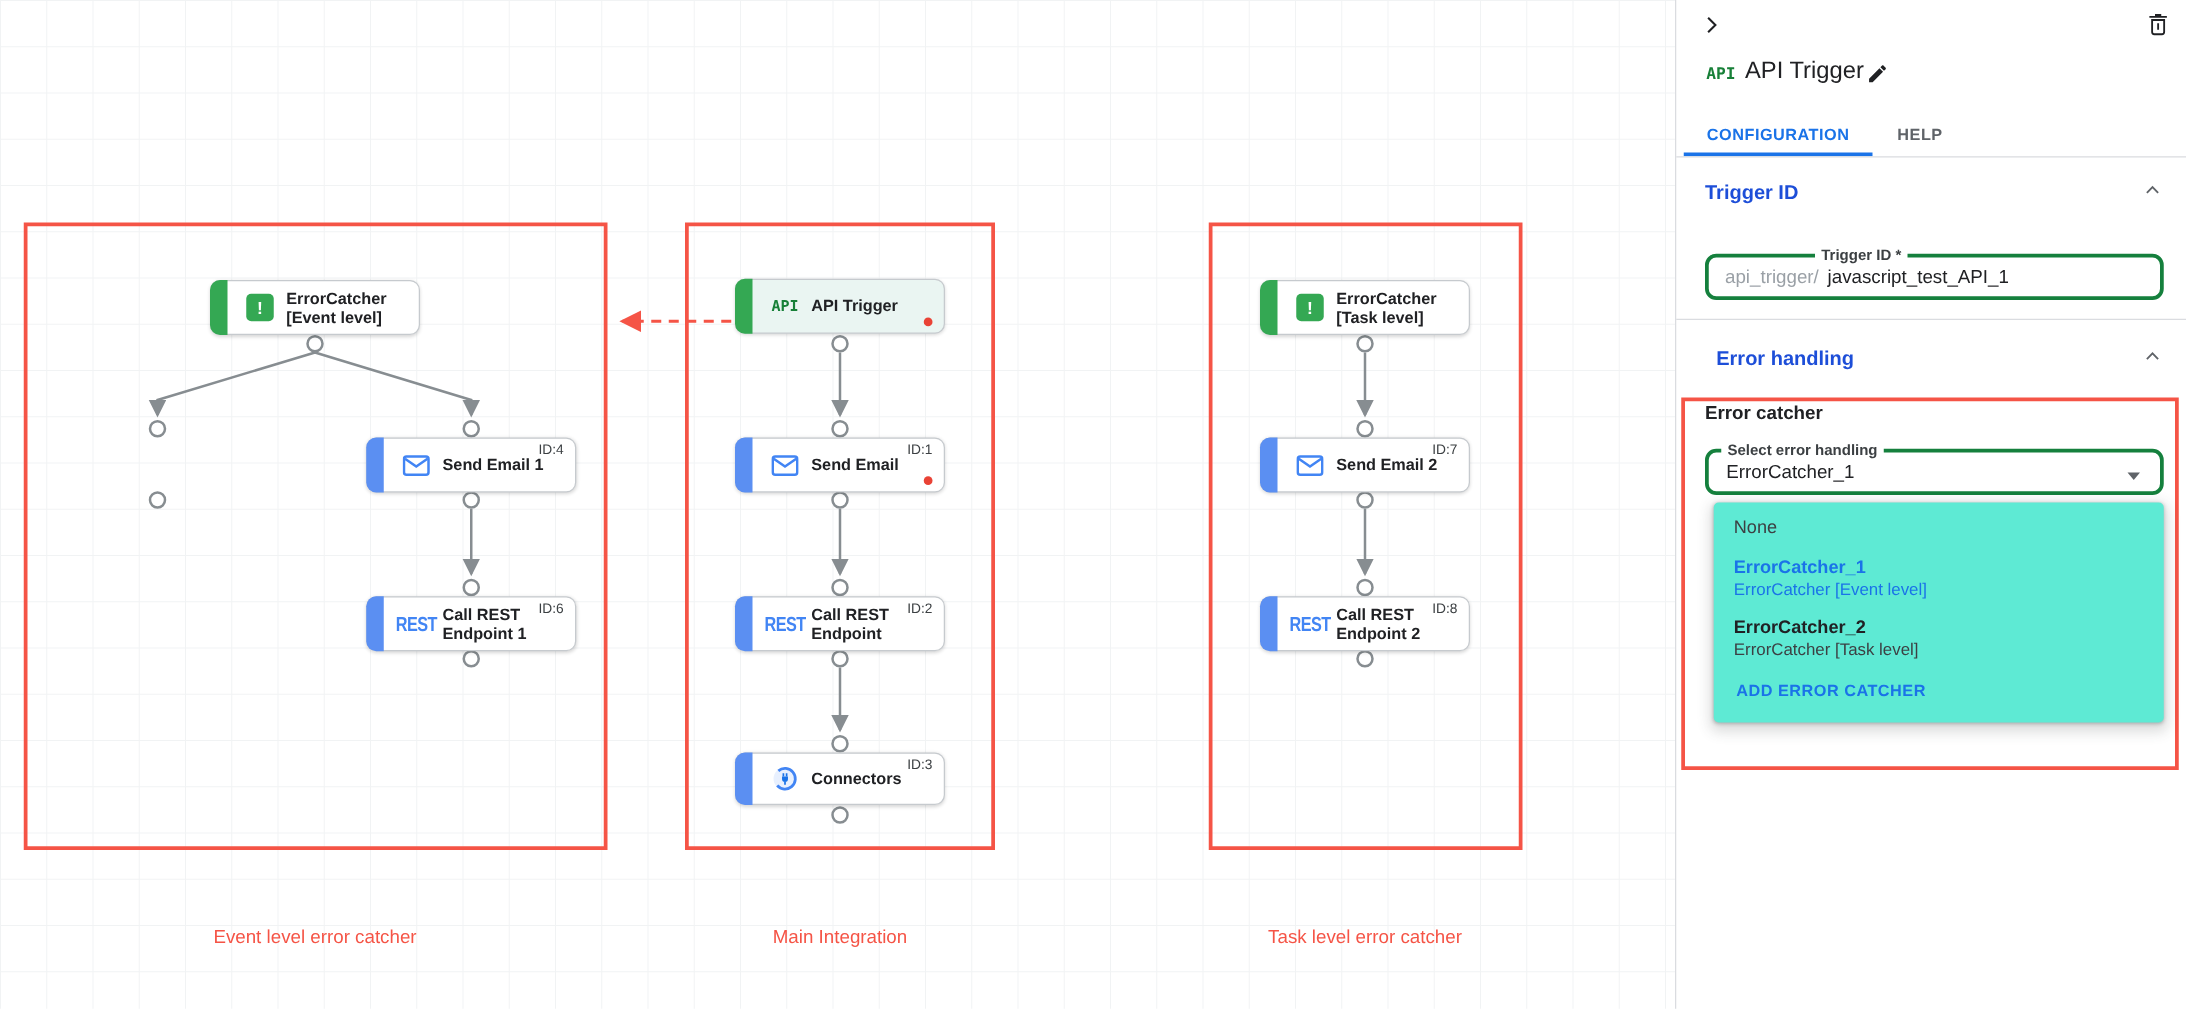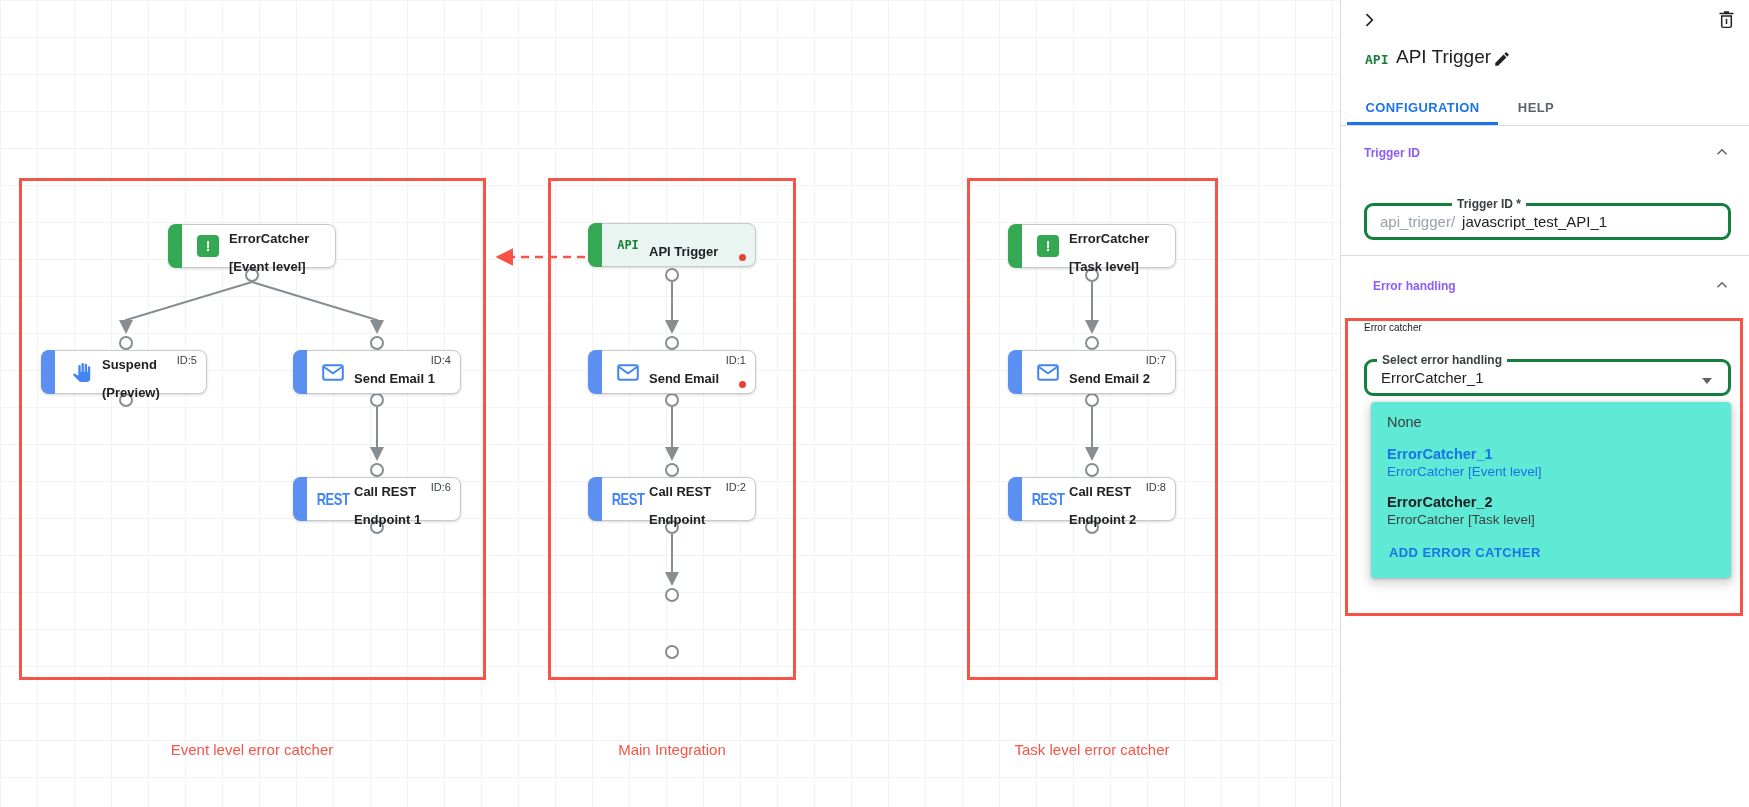--- a/index.html
+++ b/index.html
@@ -20,44 +20,44 @@
   .node { position:absolute; width:168px; height:44px; background:#fff;
     border:1px solid #c6cace; border-radius:8px; display:flex; align-items:center;
     box-shadow:0 1px 3px rgba(0,0,0,.16); }
   .node.trigger { background:#EAF5F2; }
   .ntab { position:absolute; left:-1px; top:-1px; width:14px; height:44px;
     border-radius:8px 0 0 8px; }
   .ntab.blue { background:#5B8FF2; }
   .ntab.green { background:#34A853; }
   .nicon { margin-left:24px; width:30px; display:flex; align-items:center; justify-content:center; flex:none; }
   .nlabel { font-size:13px; font-weight:bold; color:#202124; line-height:1.18; margin-left:6px; }
-  .nlabel span { display:block;margin-top:13px; }
+  .nlabel span { display:block; }
   .nbadge { position:absolute; top:3px; right:9px; font-size:11px; color:#3C4043; }
   .reddot { position:absolute; right:9px; bottom:5px; width:7px; height:7px; border-radius:50%; background:#E94235; }
   .ec-icon { width:22px; height:22px; background:#34A853; border-radius:4px; color:#fff;
     font-size:14px; font-weight:bold; display:flex; align-items:center; justify-content:center; }
   .rest-txt { color:#4285F4; font-weight:bold; font-size:13px; letter-spacing:-0.5px;
     font-family:"Liberation Sans",sans-serif; transform:scaleY(1.25); display:inline-block; }
   .api-txt { color:#188038; font-weight:bold; font-size:12px; font-family:"DejaVu Sans Mono",monospace; }
 
   
   .panel { position:absolute; left:1340px; top:0; width:409px; height:807px; background:#fff;
     border-left:1px solid #DADCE0; }
   .panel .abs { position:absolute; }
   .icon-btn { cursor:pointer; background:none; border:none; }
   .ptitle { font-size:19px; color:#202124; }
   .tab { position:absolute; top:92px; height:30px; display:flex; align-items:center; justify-content:center;
     font-size:13px; font-weight:bold; letter-spacing:.4px; cursor:pointer; }
   .tab.active { color:#1A73E8; }
   .tab.idle { color:#5F6368; }
   .tab-underline { position:absolute; top:122px; height:3px; background:#1A73E8; }
   .divider { position:absolute; left:0; width:409px; height:1px; background:#DADCE0; }
-  .sec-head { font-size:12px; font-weight:bold; color:#8b5cf6; }
+  .sec-head { font-size:16px; font-weight:bold; color:#1d4ed8; }
   .redcall { position:absolute; border:3px solid #F55446; }
-  .flabel { font-size:10px; font-weight:normal; color:#202124;text-align:right; }
+  .flabel { font-size:15px; font-weight:bold; color:#202124;text-align:right; }
   .field { position:absolute; border:3px solid #15803d; border-radius:9px; background:#fff;
     display:flex; align-items:center; }
   .field .notch { position:absolute; top:-9px; background:#fff; padding:0 5px;
     font-size:12px; font-weight:bold; color:#3C4043; line-height:14px; }
   .field .pfx { color:#9AA0A6; font-size:15px; margin-left:13px; }
   .field .val { color:#202124; font-size:15px; margin-left:7px; }
   .caret { position:absolute; right:16px; top:16px; width:0; height:0;
     border-left:5px solid transparent; border-right:5px solid transparent; border-top:6px solid #5F6368; }
   .menu { position:absolute; background:#5eead4; border-radius:4px;
     box-shadow:0 1px 3px rgba(60,64,67,.3), 0 4px 10px 3px rgba(60,64,67,.18); }
@@ -131,33 +131,20 @@
       <div class="ec-icon">
           <span>!</span>
         </div>
       </div>
     <div class="nlabel">
         <span>ErrorCatcher</span>
         <span>[Event level]</span>
       </div>
   </div>
 
-  <div class="node" style="left:41px;top:350px;width:166px">
-    <div class="ntab blue"></div>
-    <div class="nicon">
-      <svg width="19" height="19" viewBox="0 0 24 24">
-          <path fill="#4285F4" d="M23 5.5V20c0 2.2-1.8 4-4 4h-7.3c-1.08 0-2.1-.43-2.85-1.19L1 14.83s1.26-1.23 1.3-1.25c.22-.19.49-.29.79-.29.22 0 .42.06.6.16.04.01 4.31 2.46 4.31 2.46V4c0-.83.67-1.5 1.5-1.5S11 3.17 11 4v7h1V1.5c0-.83.67-1.5 1.5-1.5S15 .67 15 1.5V11h1V2.5c0-.83.67-1.5 1.5-1.5s1.5.67 1.5 1.5V11h1V5.5c0-.83.67-1.5 1.5-1.5s1.5.67 1.5 1.5z"></path>
-        </svg>
-      </div>
-    <div class="nlabel">
-        <span>Suspend</span>
-        <span>(Preview)</span>
-      </div>
-    <span class="nbadge">ID:5</span>
-  </div>
 
   <div class="node" style="left:293px;top:350px">
     <div class="ntab blue"></div>
     <div class="nicon">
       <svg width="22" height="17" viewBox="0 0 22 17">
           <rect x="1.2" y="1.2" width="19.6" height="14.6" rx="2" fill="#fff" stroke="#4285F4" stroke-width="2"></rect>
           <path d="M2 3l9 6.2L20 3" fill="none" stroke="#4285F4" stroke-width="2"></path>
         </svg>
       </div>
     <div class="nlabel">
@@ -209,20 +196,35 @@
     <div class="nicon">
       <span class="rest-txt">REST</span>
       </div>
     <div class="nlabel">
         <span>Call REST</span>
         <span>Endpoint</span>
       </div>
     <span class="nbadge">ID:2</span>
   </div>
 
+  <div class="node" style="left:588px;top:602px;height:42px">
+    <div class="ntab blue" style="height:42px"></div>
+    <div class="nicon">
+      <svg width="22" height="22" viewBox="0 0 24 24">
+        <circle cx="12" cy="12" r="10" fill="#E8F0FE"></circle>
+        <circle cx="12" cy="12" r="9" fill="none" stroke="#4285F4" stroke-width="2.4" stroke-dasharray="42 15" transform="rotate(-130 12 12)"></circle>
+        <path d="M9.4 10h5.2v2.3a2.6 2.6 0 0 1-5.2 0z" fill="#1A73E8"></path>
+        <path d="M10.6 7.2V10 M13.4 7.2V10 M12 14.9v2.3" stroke="#1A73E8" stroke-width="1.5" fill="none"></path>
+      </svg>
+      </div>
+    <div class="nlabel">
+        <span>Connectors</span>
+      </div>
+    <span class="nbadge">ID:3</span>
+  </div>
 
   <div class="node" style="left:1008px;top:224px">
     <div class="ntab green"></div>
     <div class="nicon">
       <div class="ec-icon">
           <span>!</span>
         </div>
       </div>
     <div class="nlabel">
         <span>ErrorCatcher</span>

